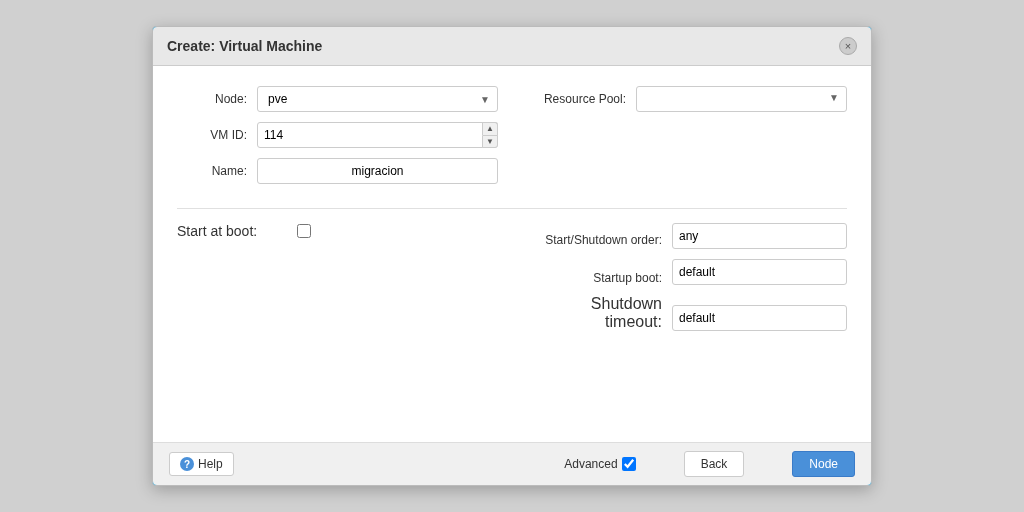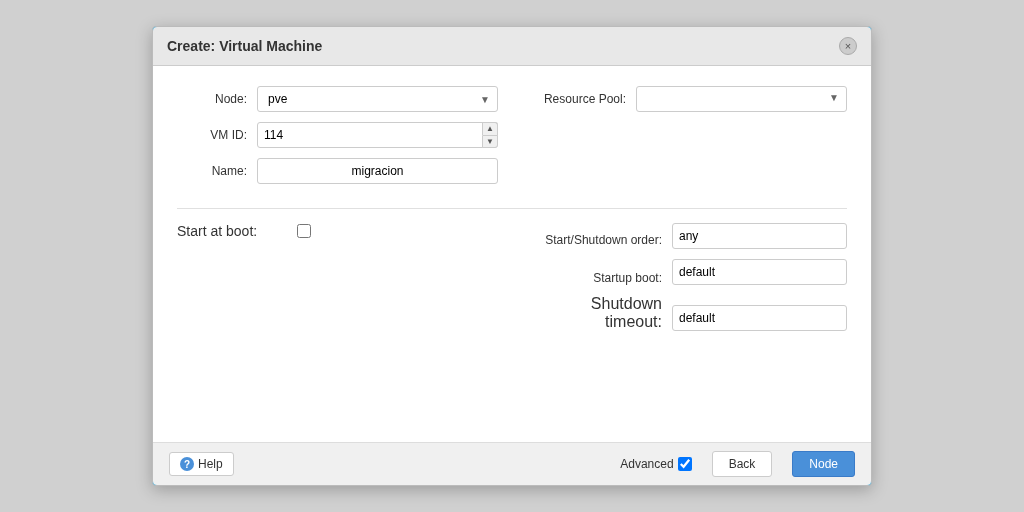--- a/index.html
+++ b/index.html
@@ -277,20 +277,21 @@
       display: flex;
       align-items: center;
       gap: 4px;
     }
     .btn {
       padding: 5px 16px;
       font-size: 12px;
       border-radius: 3px;
       cursor: pointer;
       border: 1px solid transparent;
+      margin-left: 28px;
     }
     .btn-default {
       background: #fff;
       border-color: #ccc;
       color: #333;
     }
     .btn-primary {
       background: #4a90d9;
       color: #fff;
       border-color: #3a7bc8;

